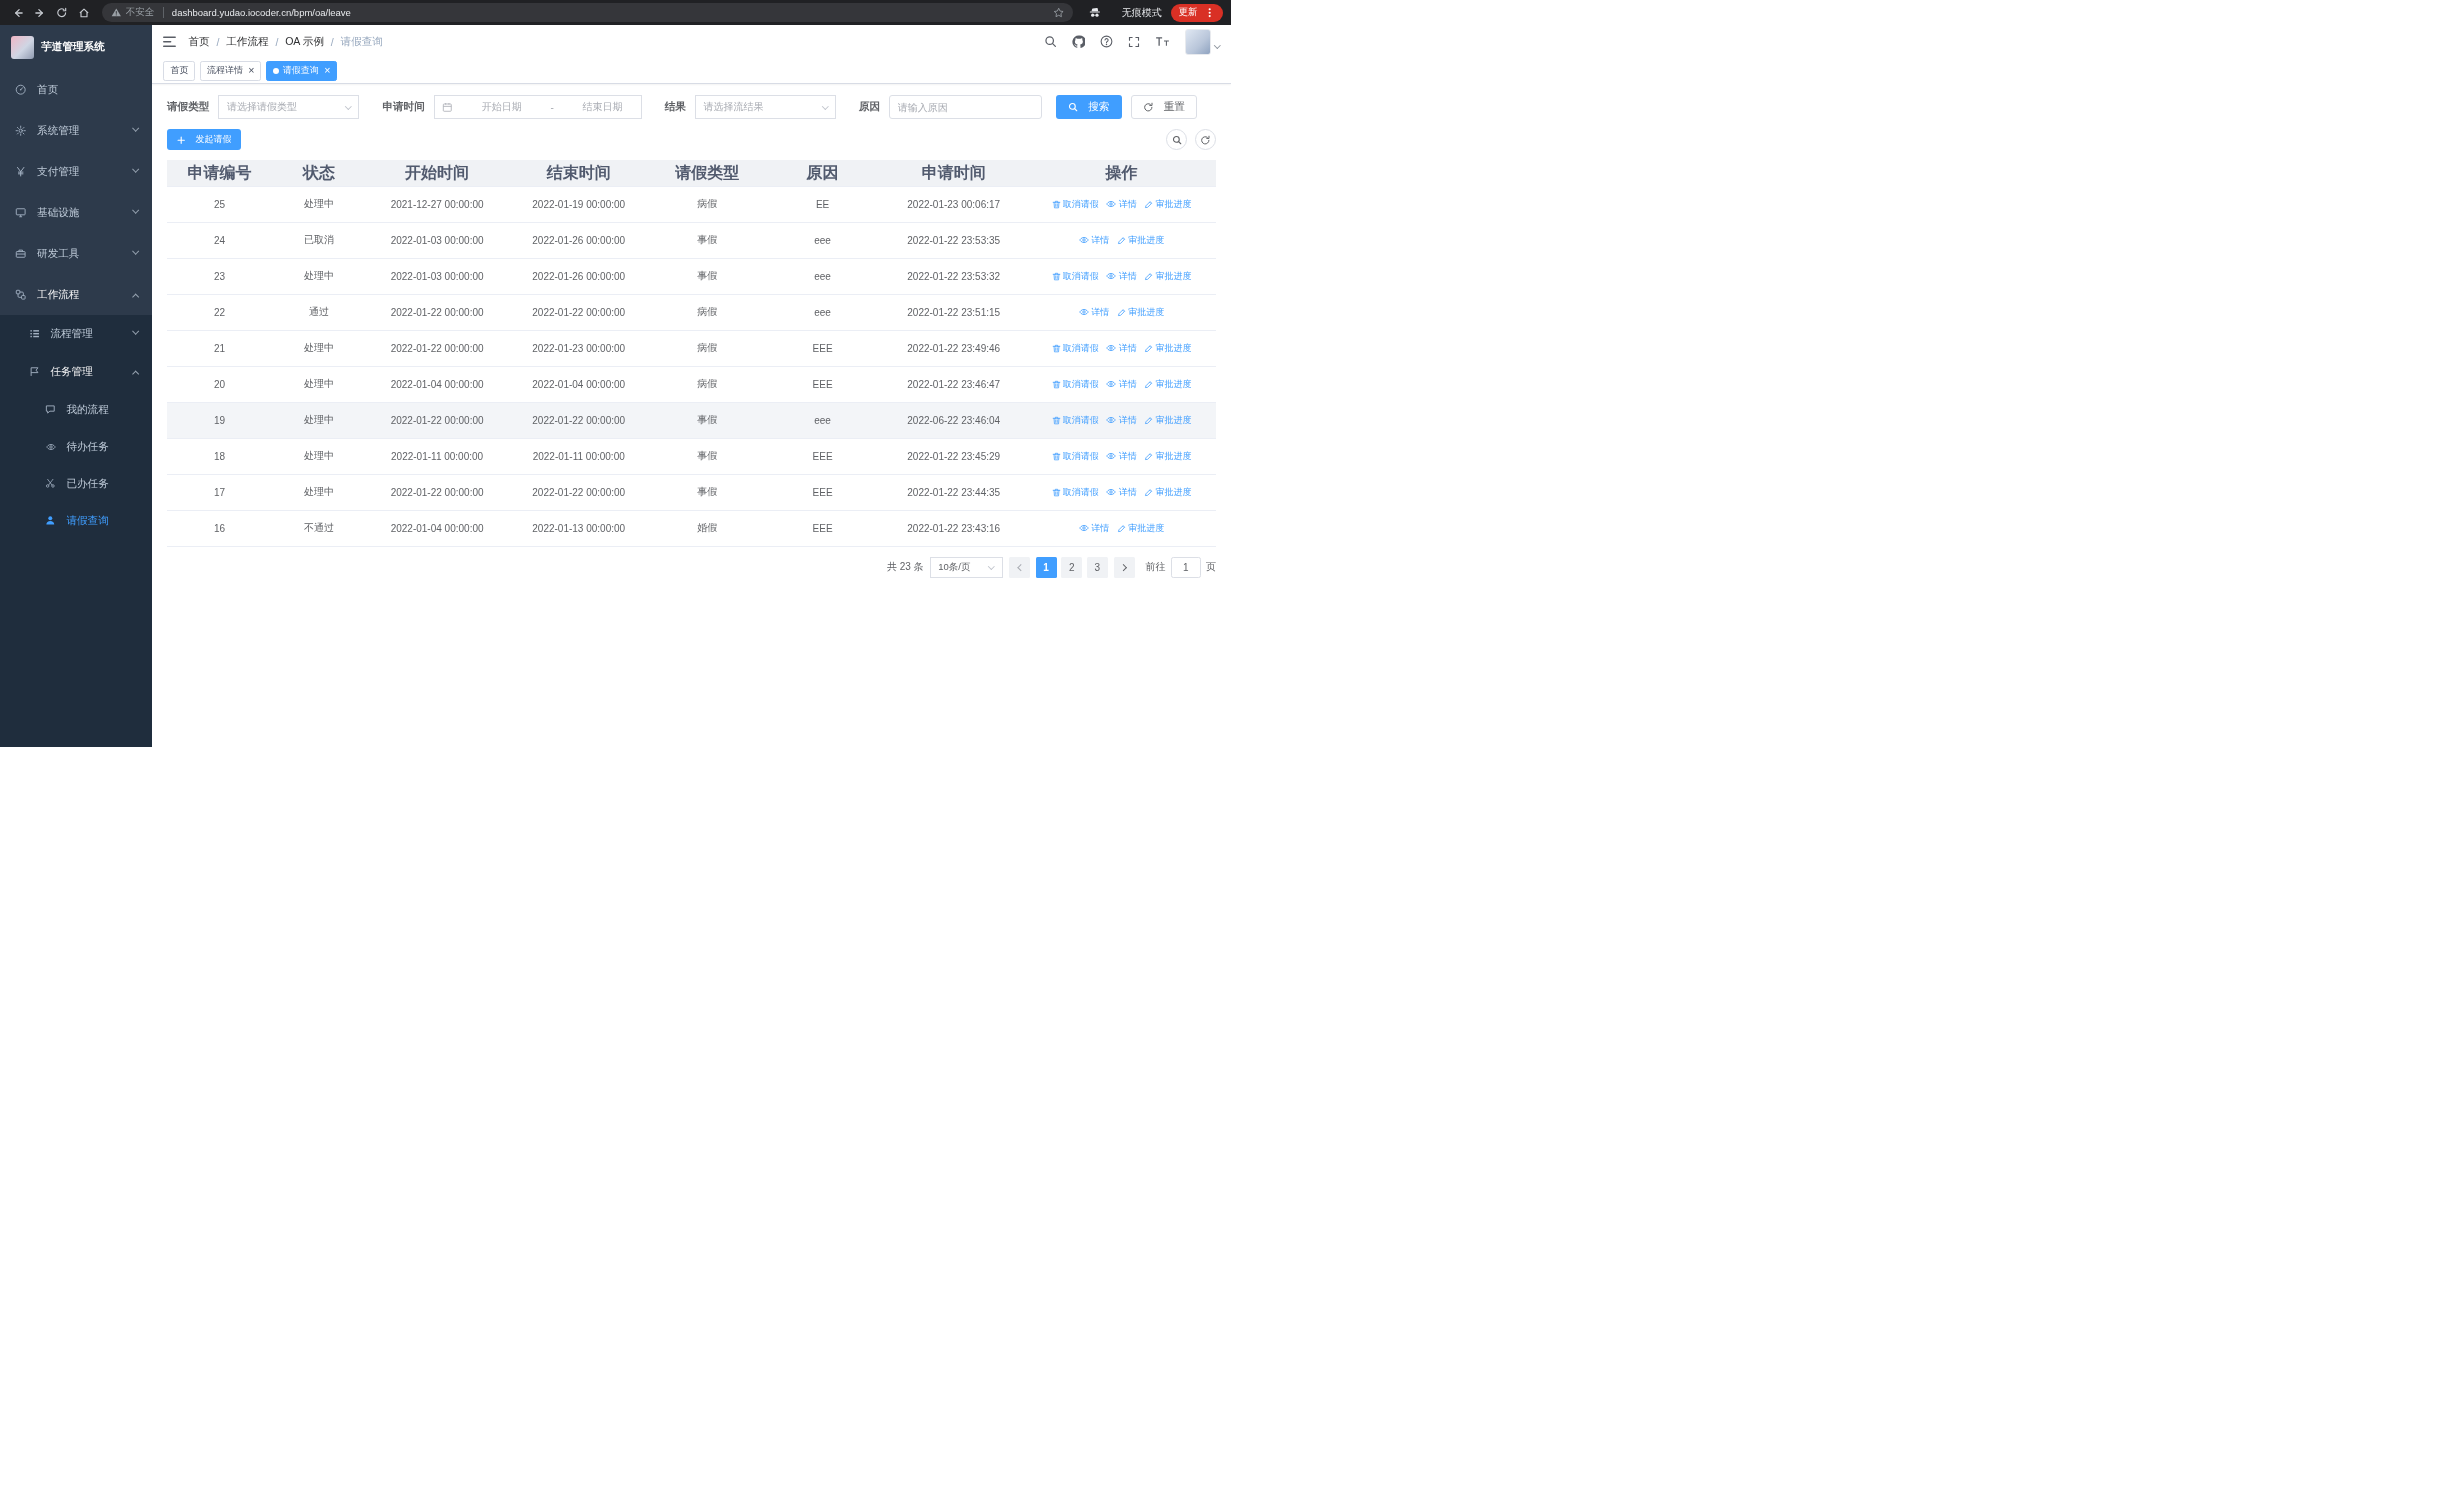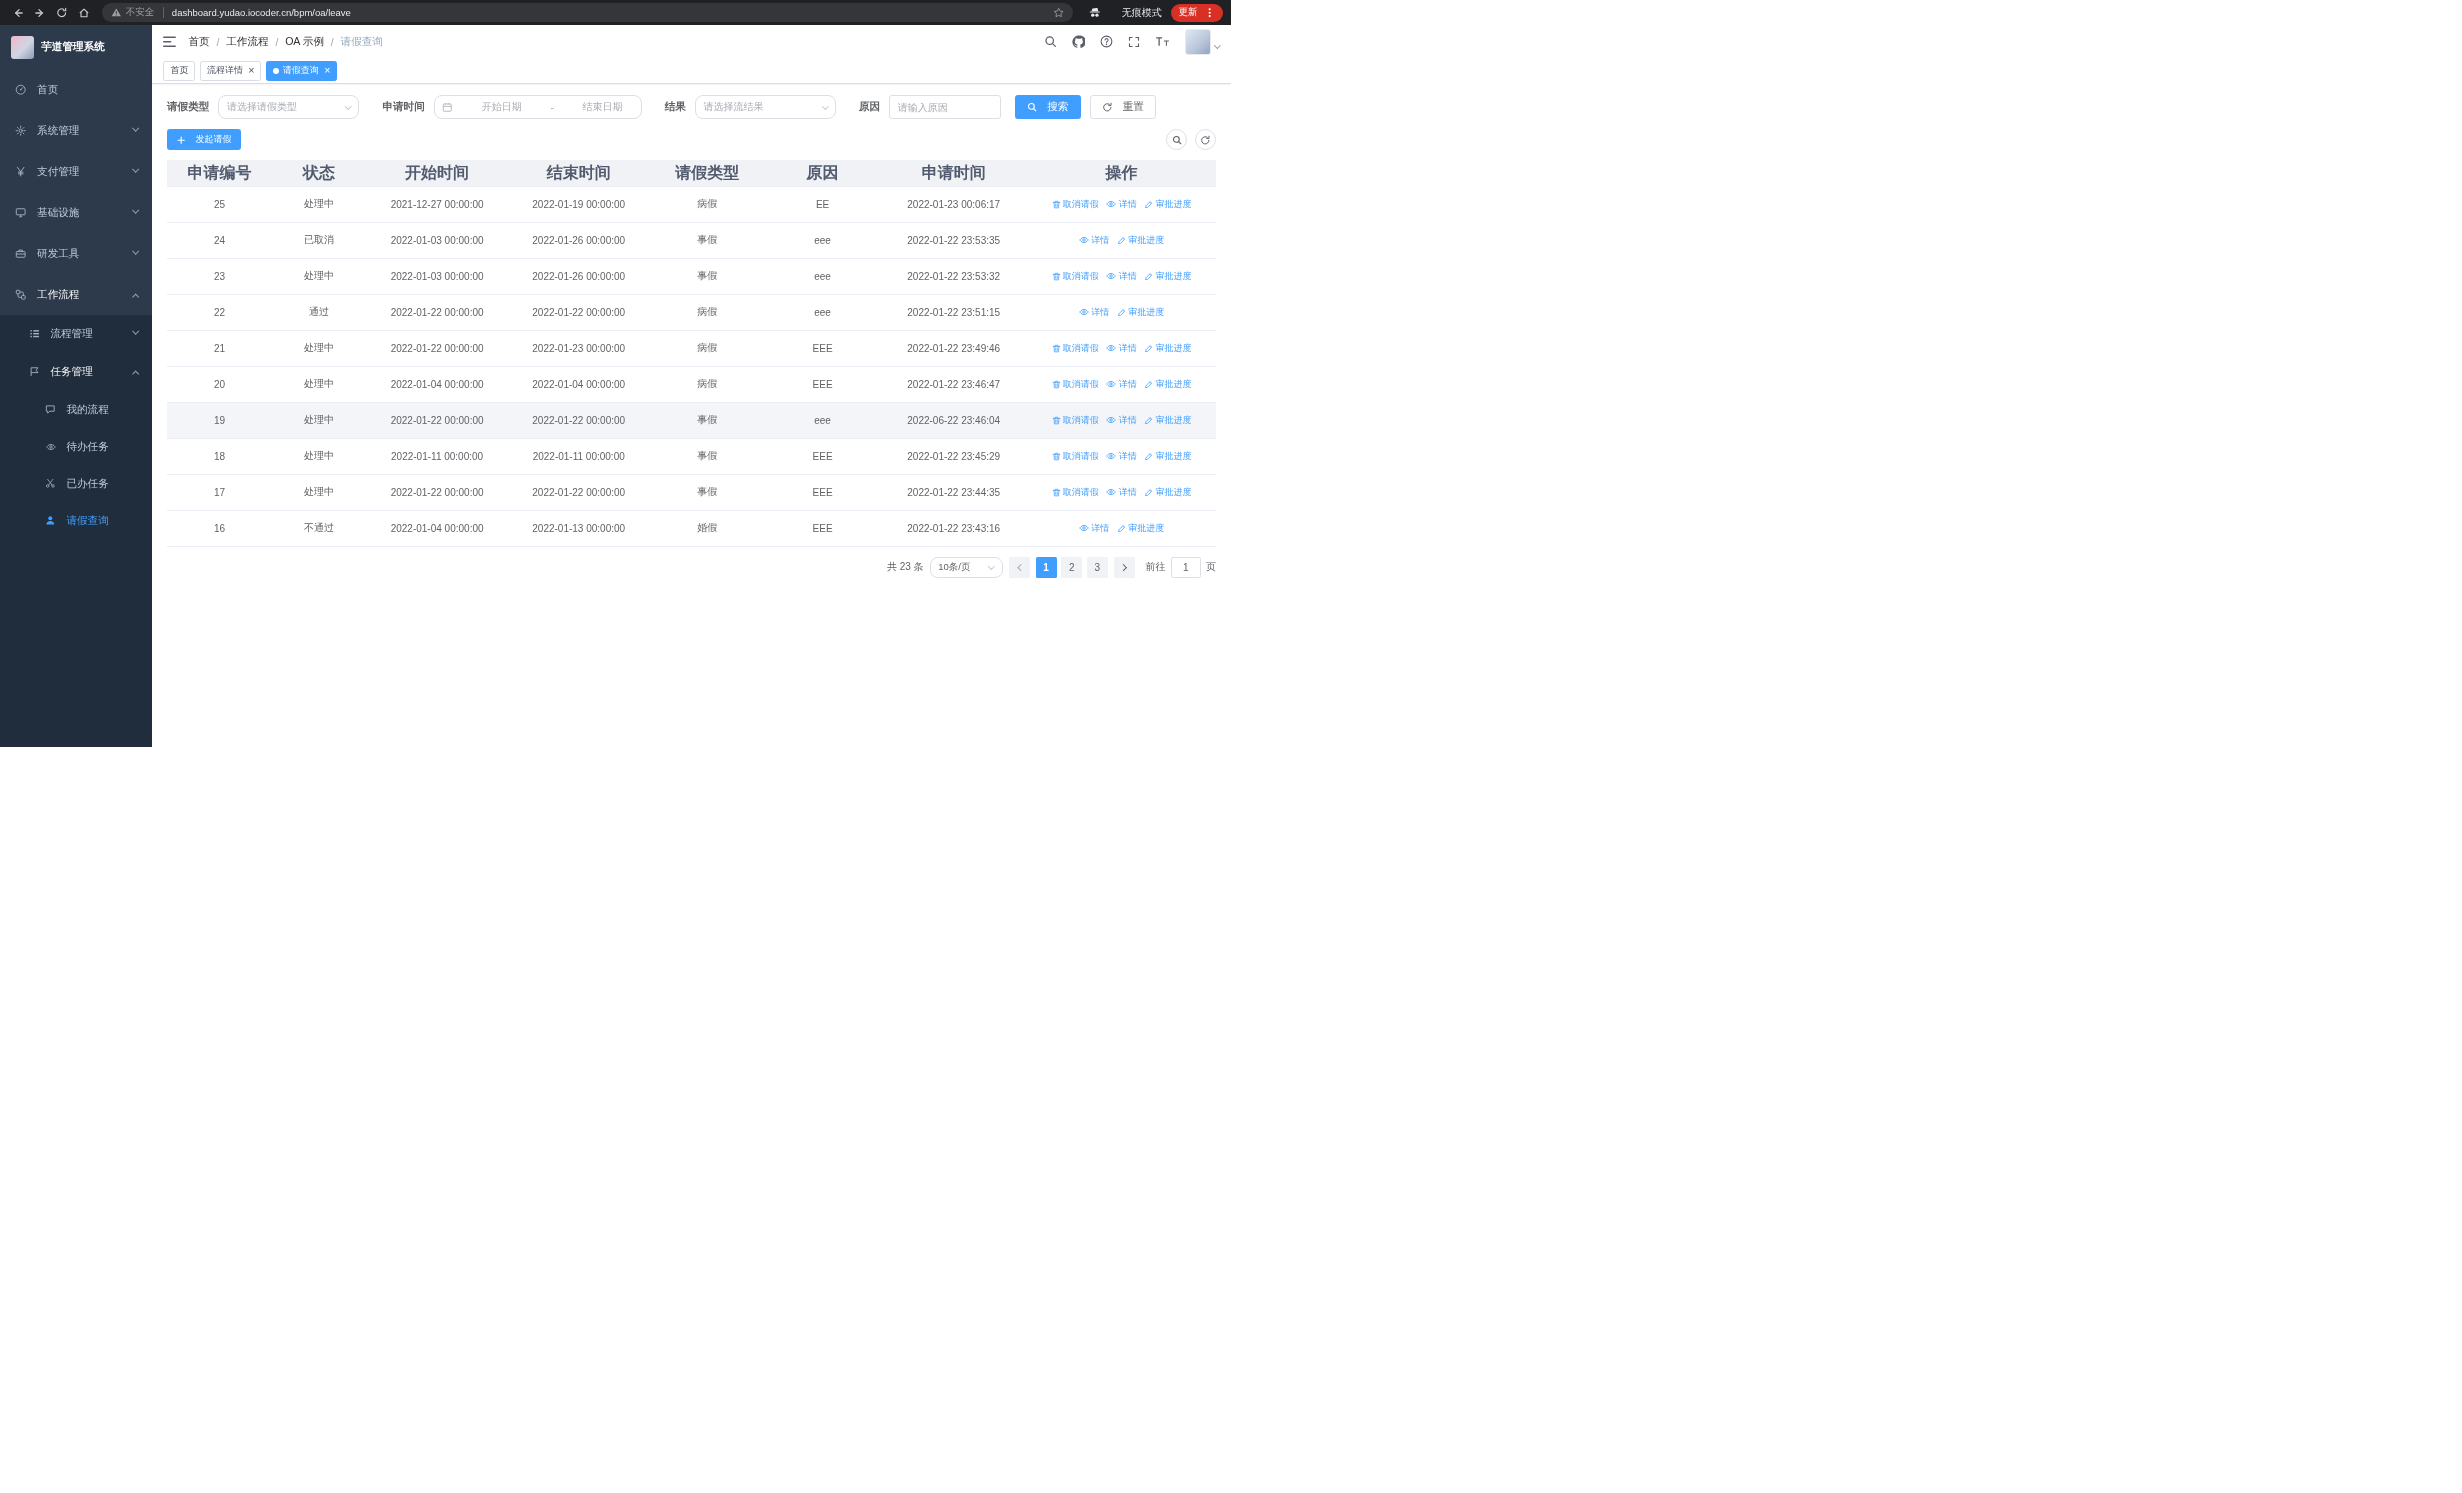--- a/index.html
+++ b/index.html
@@ -60,28 +60,28 @@
   .tab.active{background:#409eff;border-color:#409eff;color:#fff}
   .tab-dot{width:6px;height:6px;border-radius:50%;background:#fff}
   .tab-close{font-size:10.6px;line-height:1;margin-left:1.5px;cursor:pointer}
 
   
   .content{flex:1;padding:11.4px 15px;overflow:hidden}
 
   .filter{display:flex;align-items:center;margin-bottom:10px}
   .f-item{display:flex;align-items:center;margin-right:23px}
   .f-label{font-size:10.6px;color:#606266;font-weight:600;margin-right:9px;white-space:nowrap}
-  .ctrl{height:24px;border:0.8px solid #dcdfe6;border-radius:8px;background:#fff;display:flex;align-items:center;padding:0 7.6px;font-size:10px;color:#a8abb2;cursor:pointer}
+  .ctrl{height:24px;border:0.8px solid #dcdfe6;border-radius:0;background:#fff;display:flex;align-items:center;padding:0 7.6px;font-size:10px;color:#a8abb2;cursor:pointer}
   .sel{justify-content:space-between}
   .sel-185{width:141px}
   .sel-caret{width:4.6px;height:4.6px;border-right:1px solid #c0c4cc;border-bottom:1px solid #c0c4cc;transform:rotate(45deg);margin-top:-2.3px;flex-shrink:0}
   .date-range{width:208px;gap:18px}
   .date-range .ico{color:#a8abb2}
   .date-range .grow{flex:1;text-align:center;white-space:nowrap}
-  .ctrl-input{width:112px;height:24px;border:0.8px solid #dcdfe6;border-radius:3px;padding:0 7.6px;font-size:10px;color:#606266;outline:none;font-family:inherit}
+  .ctrl-input{width:153px;height:24px;border:0.8px solid #dcdfe6;border-radius:3px;padding:0 7.6px;font-size:10px;color:#606266;outline:none;font-family:inherit}
   .ctrl-input::placeholder{color:#a8abb2}
   .btn{height:24px;display:inline-flex;align-items:center;gap:10px;border-radius:3px;font-size:10.6px;padding:0 11.4px;cursor:pointer;border:0.8px solid transparent;white-space:nowrap}
   .btn-primary{background:#409eff;color:#fff}
   .btn-plain{background:#fff;border-color:#dcdfe6;color:#606266}
   .filter .btn-plain{margin-left:9px}
   .filter .f-item.short{margin-right:13.7px}
 
   .toolbar{display:flex;align-items:center;margin-bottom:10px}
   .btn-create{height:21px;font-size:9px;padding:0 9px}
   .toolbar-right{margin-left:auto;display:flex;gap:7.6px}

